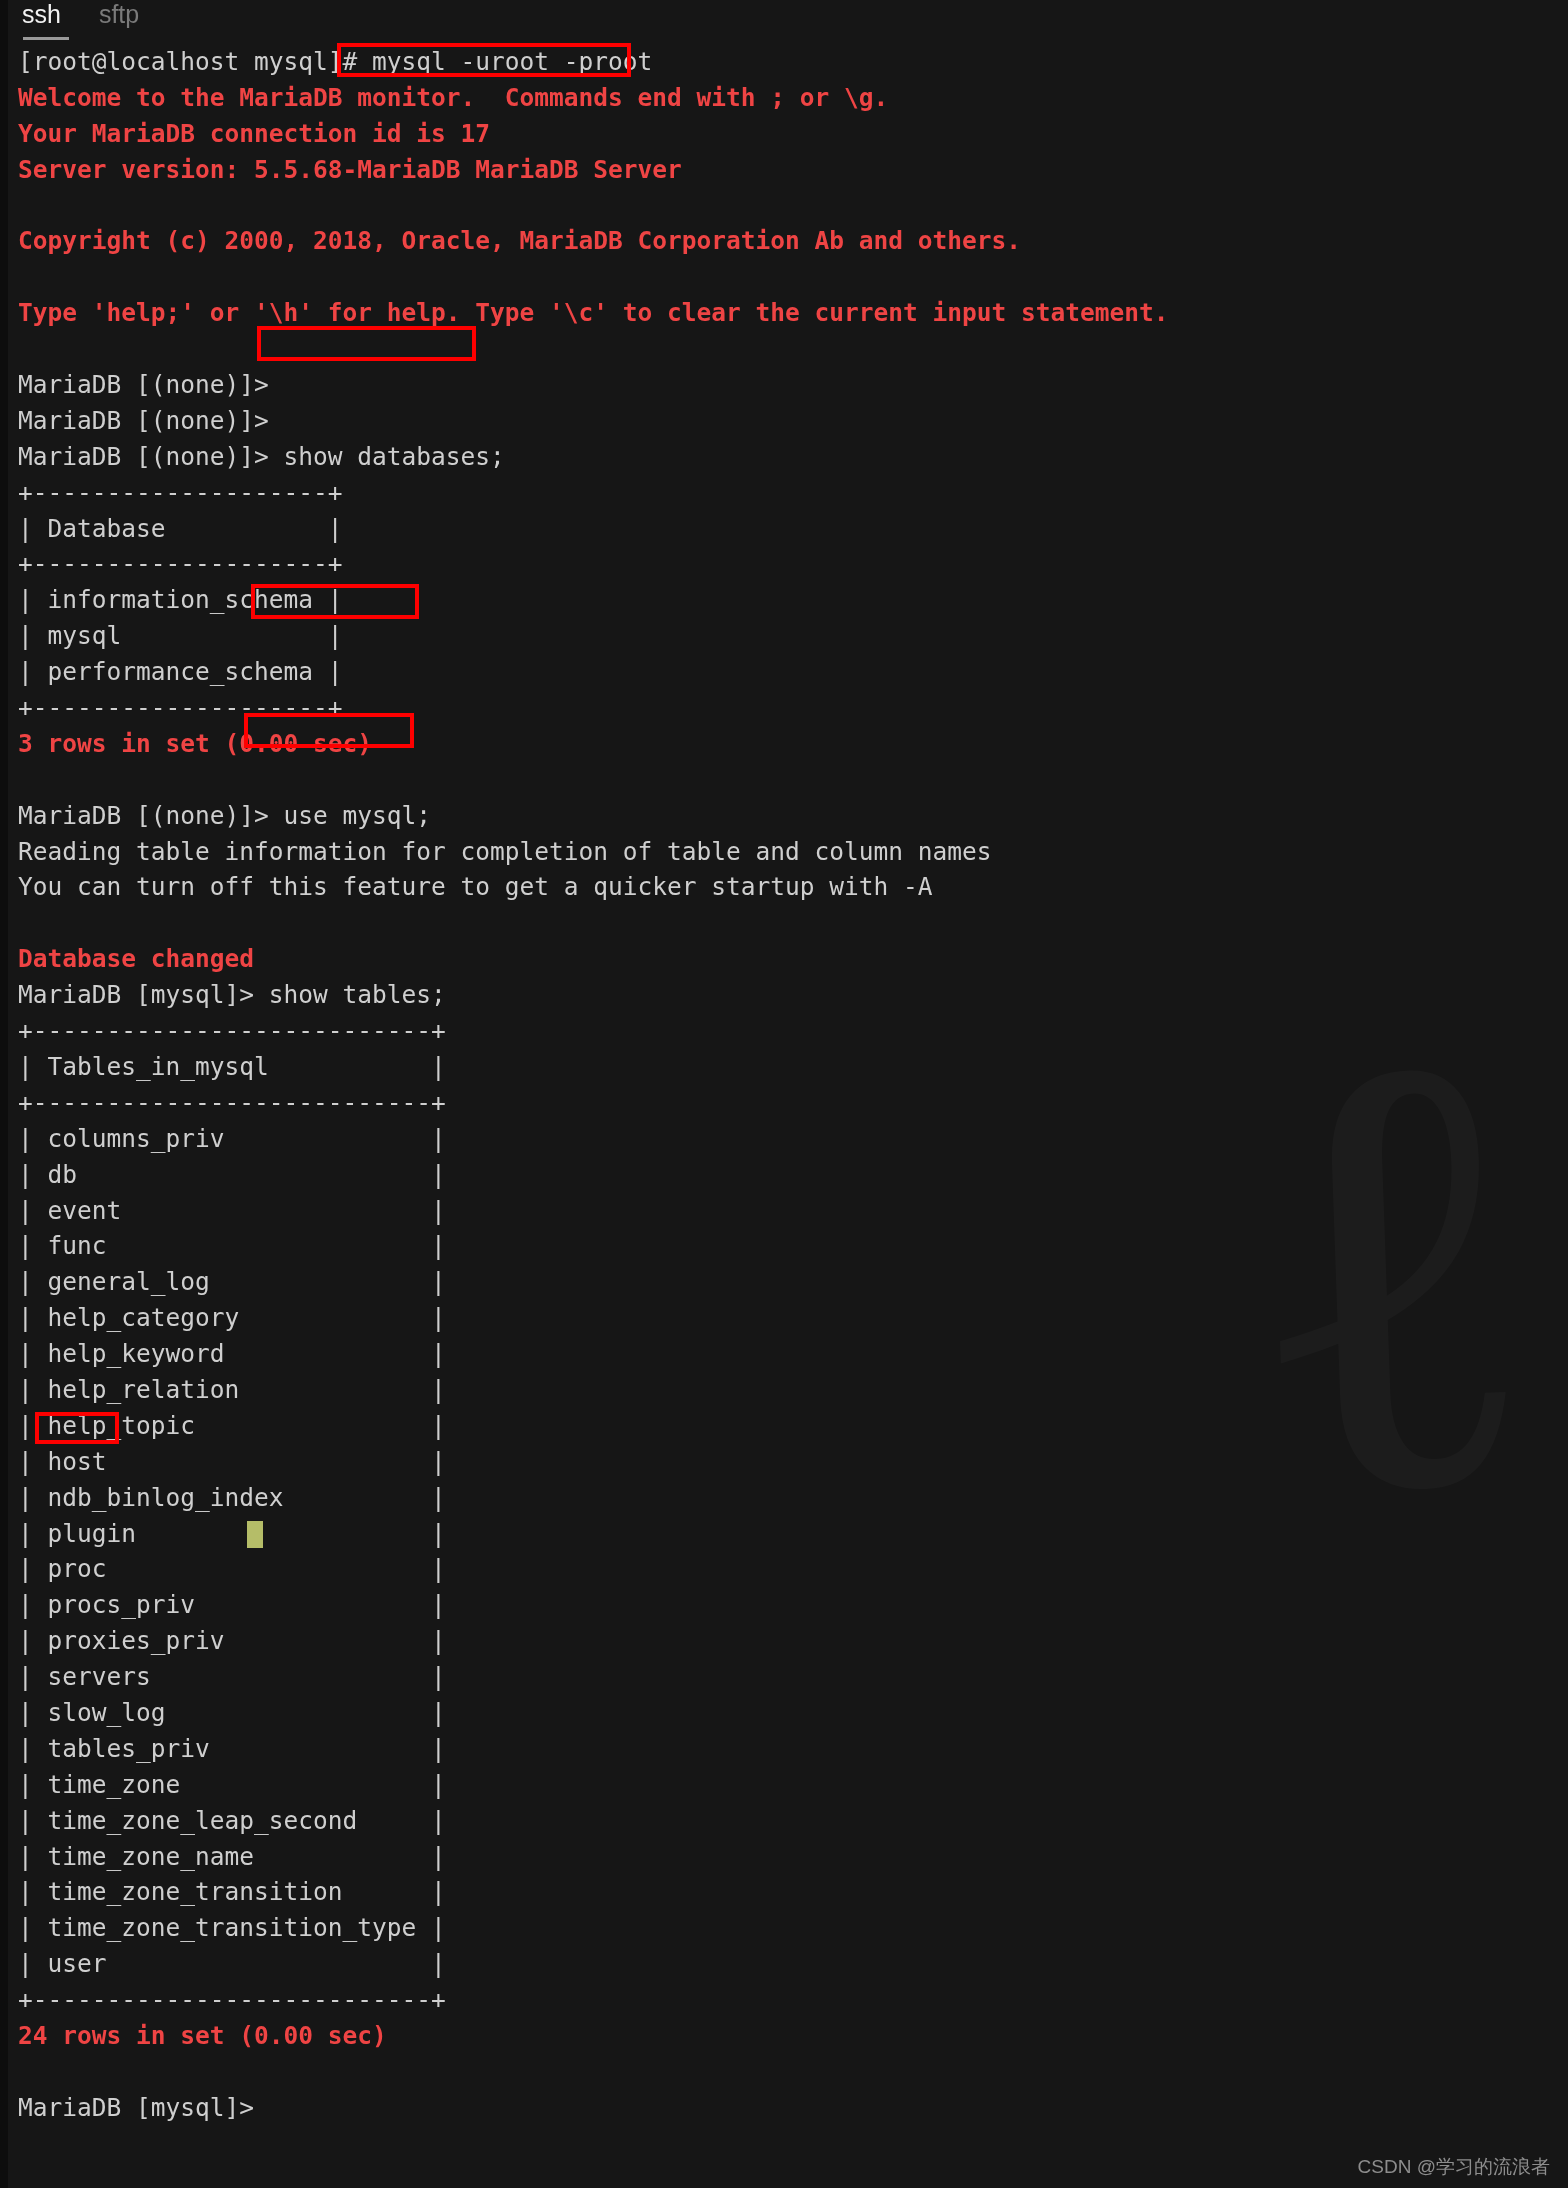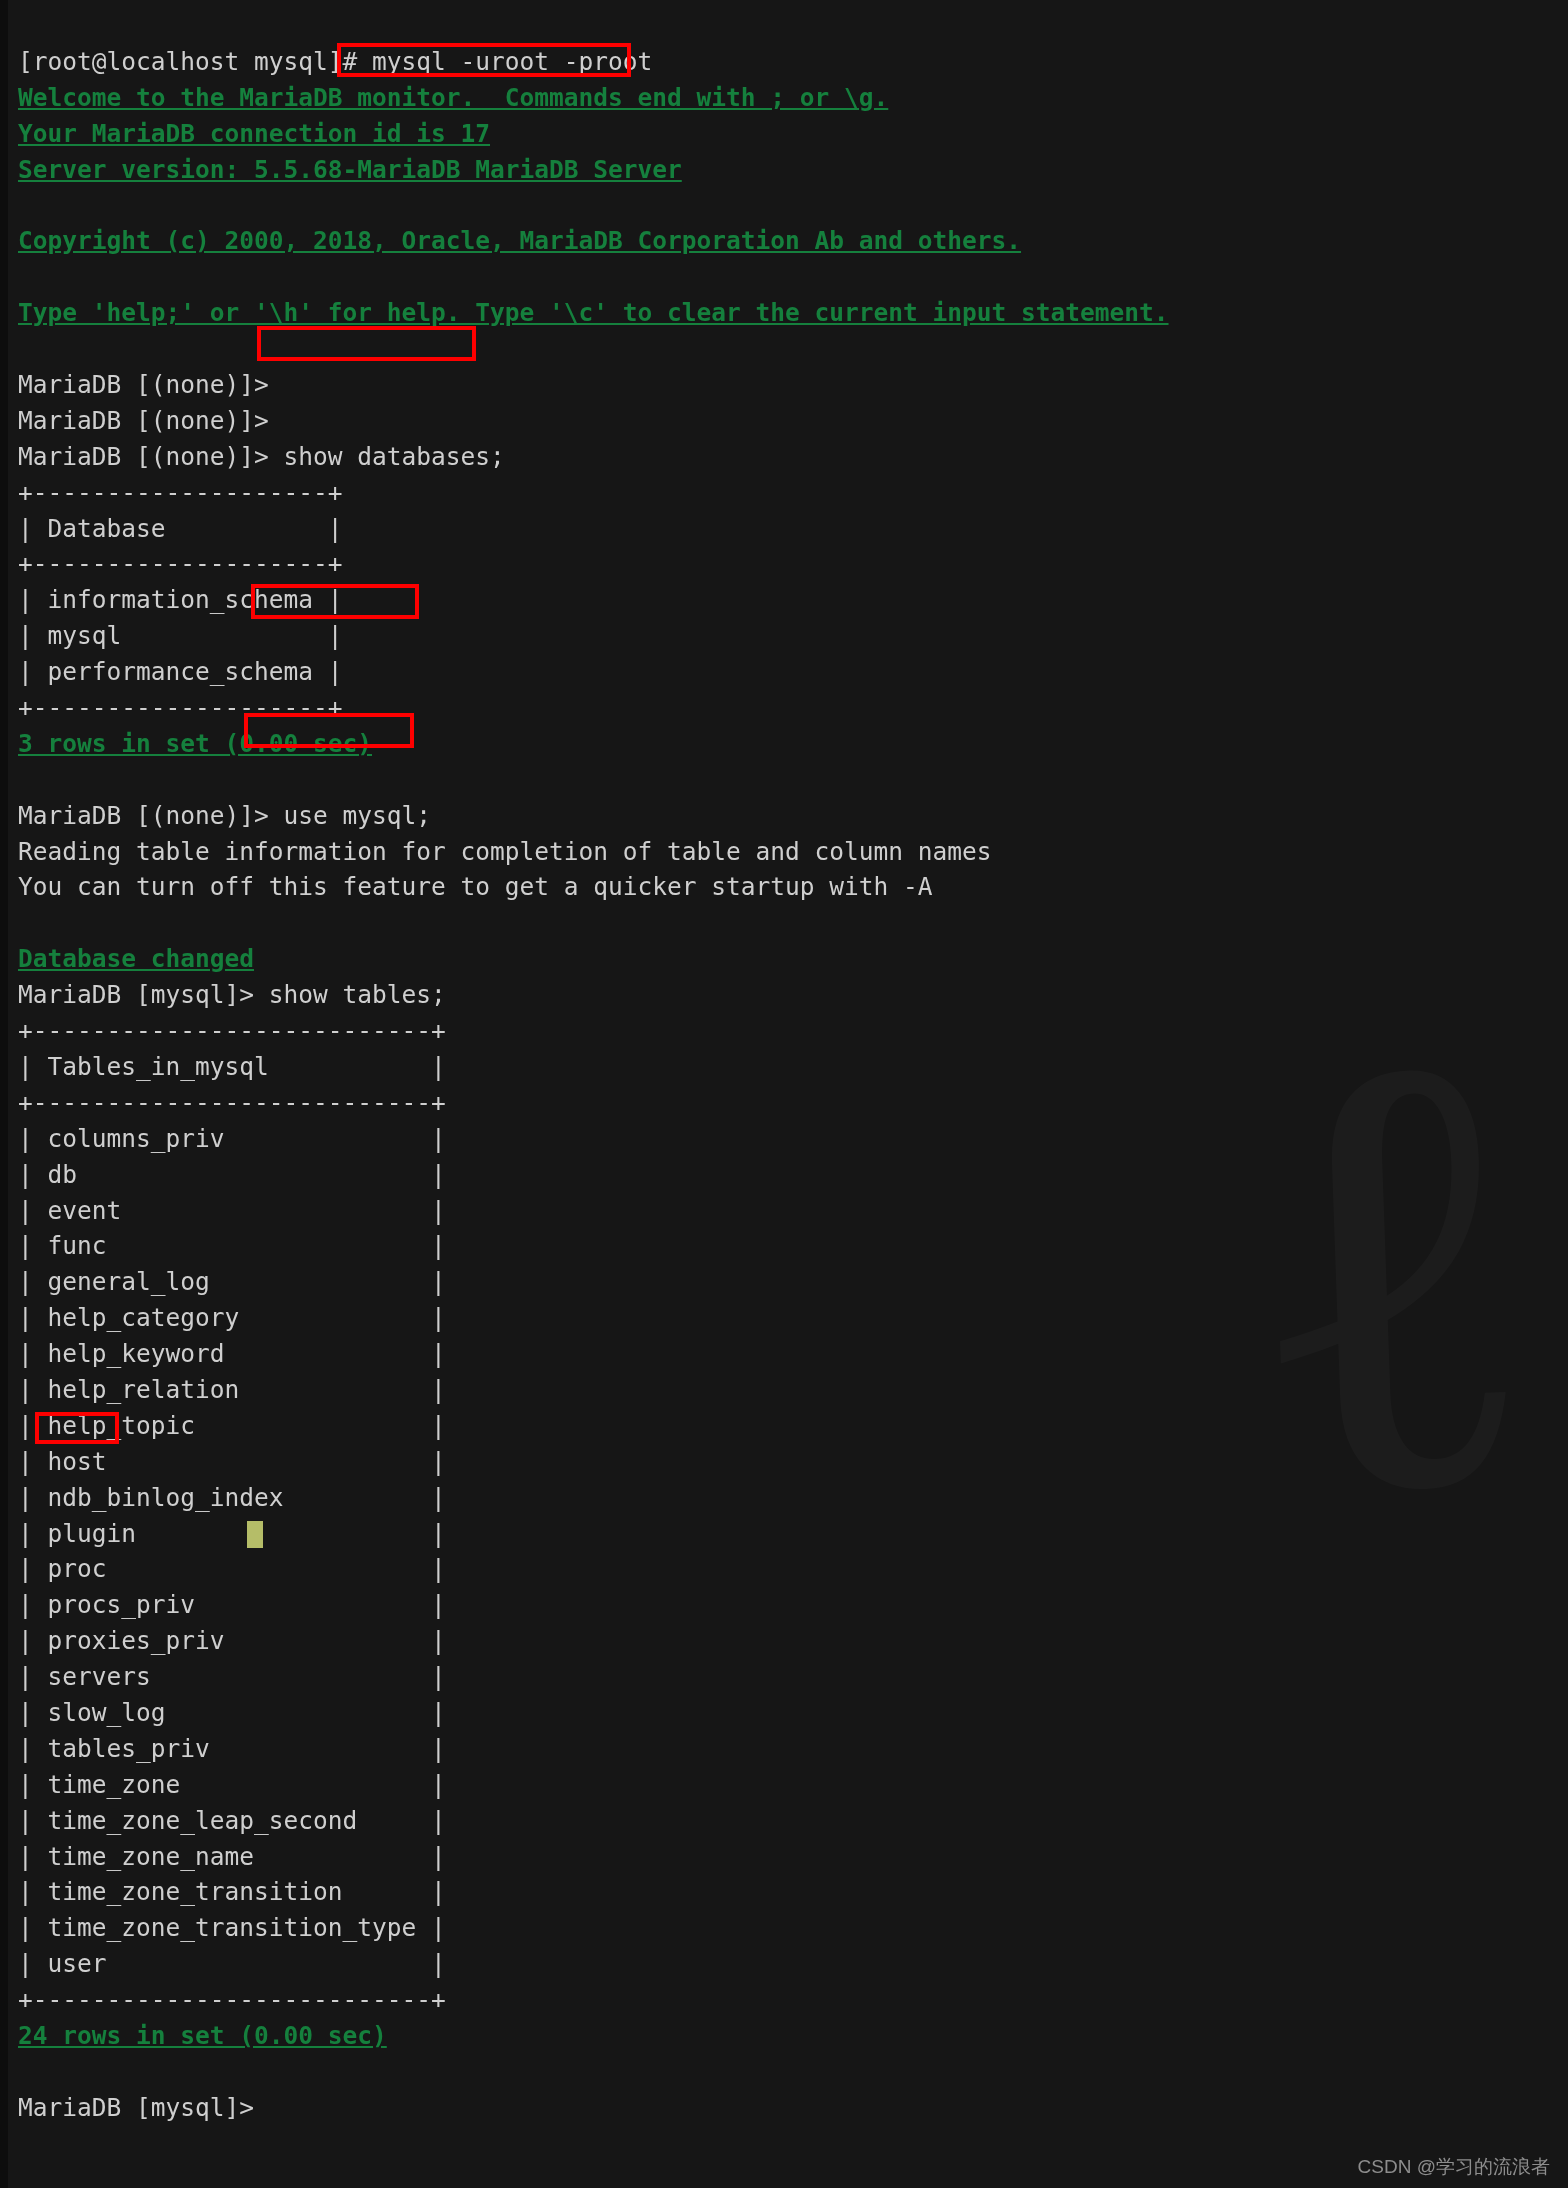--- a/index.html
+++ b/index.html
@@ -78,21 +78,21 @@
     line-height: 35.9px;
     color: #cfcfcf;
     letter-spacing: 0px;
     white-space: pre;
   }
   .line {
     height: 35.9px;
     position: relative;
     white-space: pre;
   }
-  .line.bold { font-weight: bold; color: #15803d; text-decoration: underline; }
+  .line.bold { font-weight: bold; color: #ef4444; }
   .line.blank { color: transparent; }
 
   
   .hl {
     position: absolute;
     border: 4px solid #fe0000;
     pointer-events: none;
     box-sizing: border-box;
   }
 
@@ -115,20 +115,24 @@
 </style>
 </head>
 <body>
 
 <div id="terminal">
 
   <div id="gutter"></div>
 
   <div id="watermark">ℓ</div>
 
+  <div id="tabbar">
+    <div class="tab active">ssh</div>
+    <div class="tab inactive">sftp</div>
+  </div>
 
   <div id="console"><div class="line">[root@localhost mysql]# mysql -uroot -proot</div><div class="line bold">Welcome to the MariaDB monitor.  Commands end with ; or \g.</div><div class="line bold">Your MariaDB connection id is 17</div><div class="line bold">Server version: 5.5.68-MariaDB MariaDB Server</div><div class="line blank">&nbsp;</div><div class="line bold">Copyright (c) 2000, 2018, Oracle, MariaDB Corporation Ab and others.</div><div class="line blank">&nbsp;</div><div class="line bold">Type 'help;' or '\h' for help. Type '\c' to clear the current input statement.</div><div class="line blank">&nbsp;</div><div class="line">MariaDB [(none)]&gt;</div><div class="line">MariaDB [(none)]&gt;</div><div class="line">MariaDB [(none)]&gt; show databases;</div><div class="line">+--------------------+</div><div class="line">| Database           |</div><div class="line">+--------------------+</div><div class="line">| information_schema |</div><div class="line">| mysql              |</div><div class="line">| performance_schema |</div><div class="line">+--------------------+</div><div class="line bold">3 rows in set (0.00 sec)</div><div class="line blank">&nbsp;</div><div class="line">MariaDB [(none)]&gt; use mysql;</div><div class="line">Reading table information for completion of table and column names</div><div class="line">You can turn off this feature to get a quicker startup with -A</div><div class="line blank">&nbsp;</div><div class="line bold">Database changed</div><div class="line">MariaDB [mysql]&gt; show tables;</div><div class="line">+---------------------------+</div><div class="line">| Tables_in_mysql           |</div><div class="line">+---------------------------+</div><div class="line">| columns_priv              |</div><div class="line">| db                        |</div><div class="line">| event                     |</div><div class="line">| func                      |</div><div class="line">| general_log               |</div><div class="line">| help_category             |</div><div class="line">| help_keyword              |</div><div class="line">| help_relation             |</div><div class="line">| help_topic                |</div><div class="line">| host                      |</div><div class="line">| ndb_binlog_index          |</div><div class="line">| plugin                    |</div><div class="line">| proc                      |</div><div class="line">| procs_priv                |</div><div class="line">| proxies_priv              |</div><div class="line">| servers                   |</div><div class="line">| slow_log                  |</div><div class="line">| tables_priv               |</div><div class="line">| time_zone                 |</div><div class="line">| time_zone_leap_second     |</div><div class="line">| time_zone_name            |</div><div class="line">| time_zone_transition      |</div><div class="line">| time_zone_transition_type |</div><div class="line">| user                      |</div><div class="line">+---------------------------+</div><div class="line bold">24 rows in set (0.00 sec)</div><div class="line blank">&nbsp;</div><div class="line">MariaDB [mysql]&gt;</div></div>
 
   <div id="highlight-layer">
       <div class="hl" style="left: 337px; top: 43px; width: 294px; height: 34px; border-color: rgb(254, 0, 0);"></div>
       <div class="hl" style="left: 257px; top: 326px; width: 219px; height: 35px; border-color: rgb(254, 0, 0);"></div>
       <div class="hl" style="left: 251px; top: 584px; width: 168px; height: 35px; border-color: rgb(254, 0, 0);"></div>
       <div class="hl" style="left: 244px; top: 713px; width: 170px; height: 35px; border-color: rgb(254, 0, 0);"></div>
       <div class="hl" style="left: 35px; top: 1412px; width: 84px; height: 32px; border-color: rgb(254, 0, 0);"></div>
     </div>

